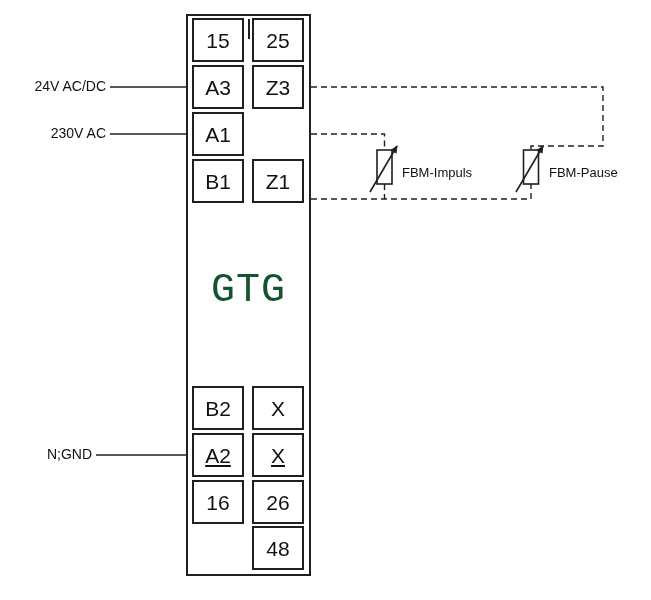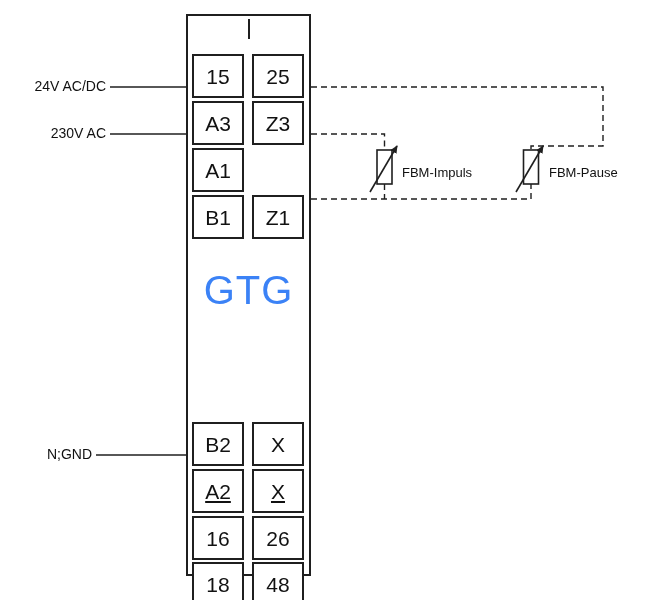--- a/index.html
+++ b/index.html
@@ -7,30 +7,30 @@
   body { font-family:"Liberation Sans", sans-serif; color:#111111; }
   .canvas { position:relative; width:651px; height:600px; background:#ffffff; overflow:hidden; }
   .wires { position:absolute; left:0; top:0; }
   .device-block {
     position:absolute; left:186px; top:14px; width:125px; height:562px;
     border:2px solid #1f1f1f; background:#ffffff;
   }
   .cell {
     position:absolute; width:52px; height:44px; border:2px solid #1f1f1f;
     display:flex; align-items:center; justify-content:center;
-    font-size:21px; background:#ffffff; line-height:1;margin-top:36px;
+    font-size:21px; background:#ffffff; line-height:1;
   }
   .col-l { left:4px; }
   .col-r { left:64px; }
   .r1 { top:2px; }   .r2 { top:49px; }  .r3 { top:96px; }  .r4 { top:143px; }
   .r5 { top:370px; } .r6 { top:417px;text-decoration:underline; } .r7 { top:464px; } .r8 { top:510px; }
   .notch { position:absolute; left:60px; top:3px; width:2px; height:20px; background:#1f1f1f; }
   .device-label {
     position:absolute; left:0; top:252px; width:100%; text-align:center;
-    font-size:40px; letter-spacing:1px; color:#3b82f6;
+    font-size:40px; letter-spacing:1px; color:#14532d;font-family:Liberation Mono, monospace;
   }
   .side-label { position:absolute; left:0; font-size:14px; text-align:right; white-space:nowrap; }
   .sl-24v  { top:78px;  width:106px; }
   .sl-230v { top:125px; width:106px; }
   .sl-ngnd { top:446px; width:92px; }
   .pot-label { position:absolute; font-size:13px; white-space:nowrap; }
   .pl-impuls { left:402px; top:165px; }
   .pl-pause  { left:549px; top:165px; }
 </style>
 </head>
@@ -87,21 +87,20 @@
 
     <div class="cell col-l r5">B2</div>
     <div class="cell col-r r5">X</div>
 
     <div class="cell col-l r6">A2</div>
     <div class="cell col-r r6">X</div>
 
     <div class="cell col-l r7">16</div>
     <div class="cell col-r r7">26</div>
 
-    <div class="cell col-l r8">18</div>
     <div class="cell col-r r8">48</div>
   </div>
 
   <div class="side-label sl-24v">24V AC/DC</div>
   <div class="side-label sl-230v">230V AC</div>
   <div class="side-label sl-ngnd">N;GND</div>
 
   <div class="pot-label pl-impuls">FBM-Impuls</div>
   <div class="pot-label pl-pause">FBM-Pause</div>
 

